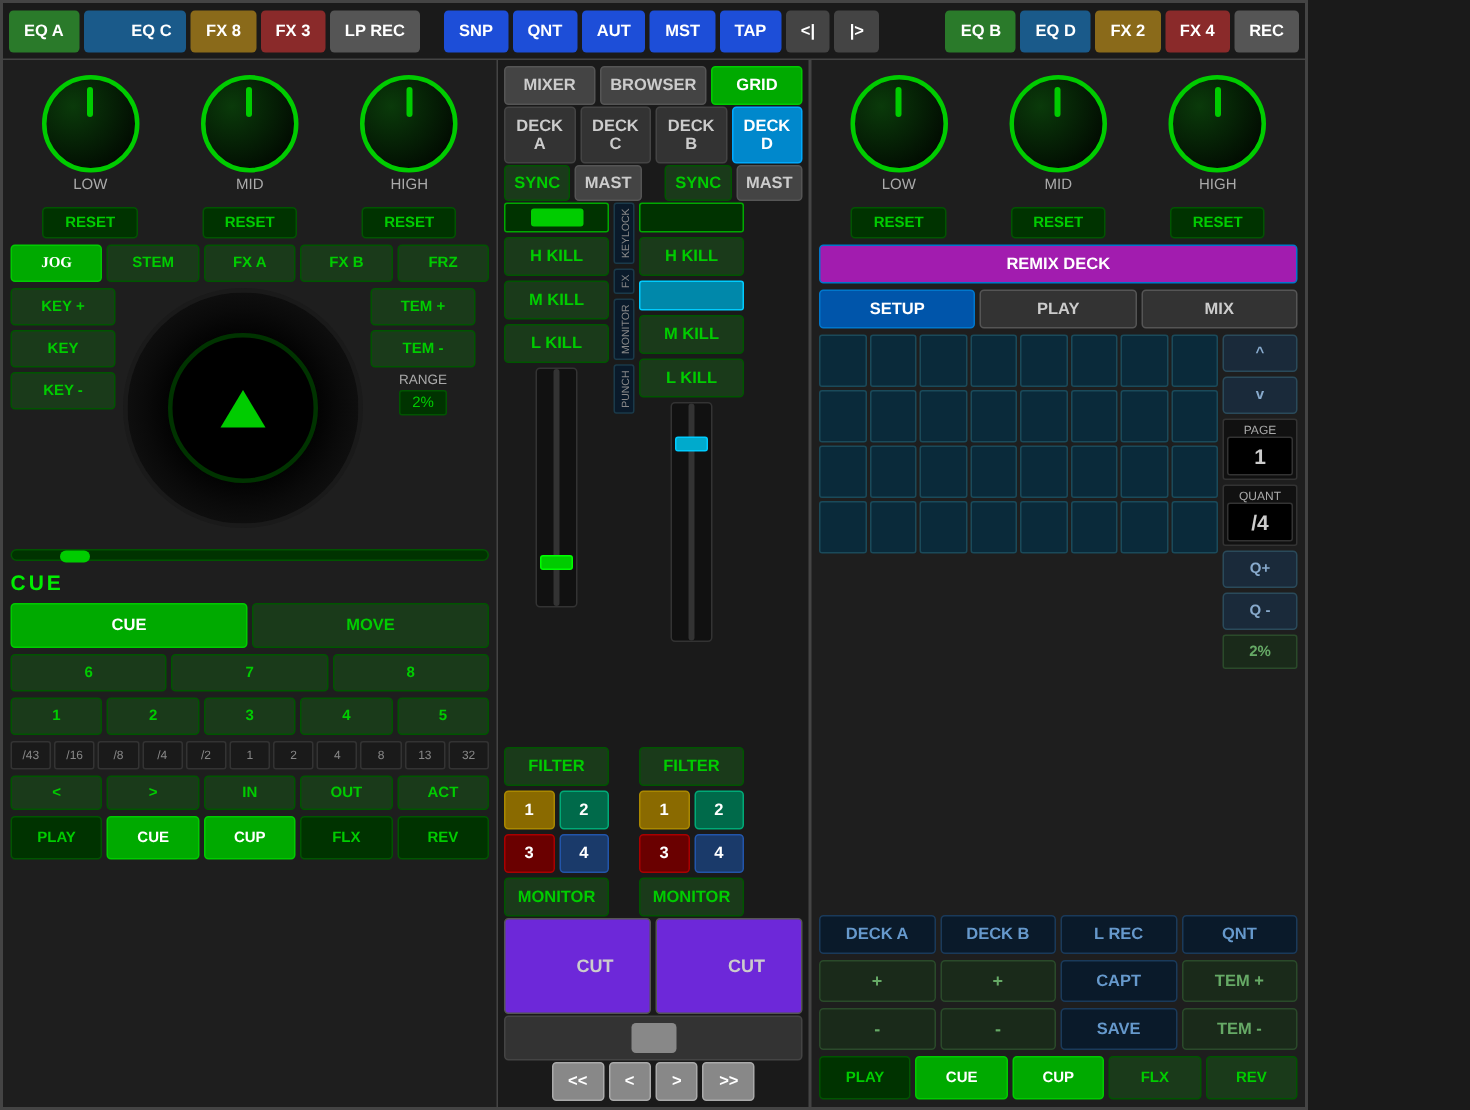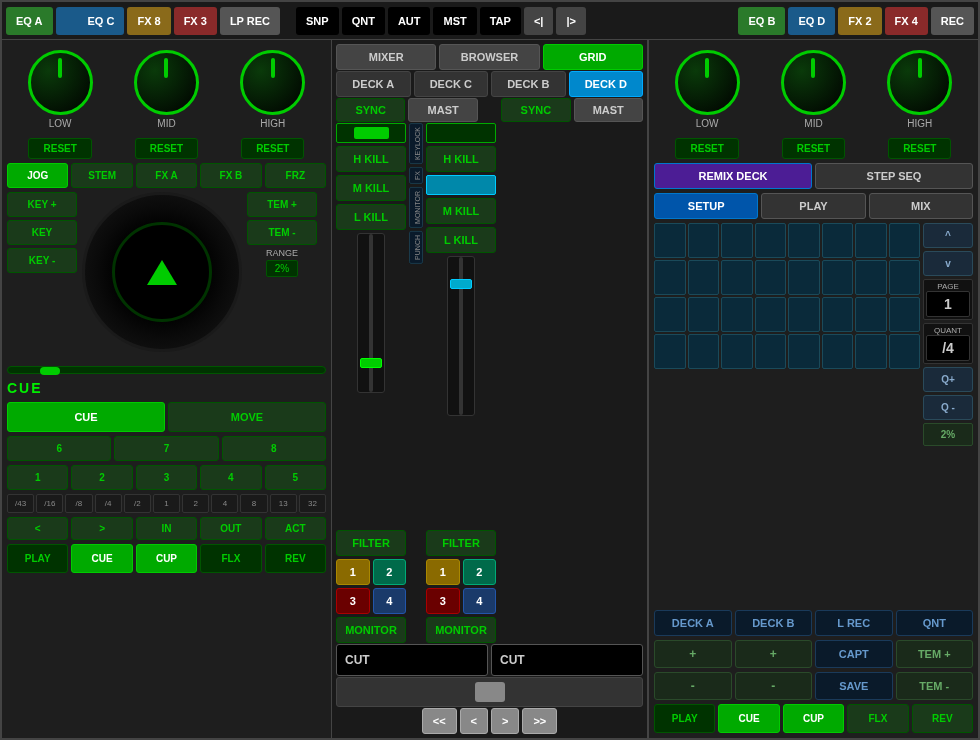--- a/index.html
+++ b/index.html
@@ -9,21 +9,21 @@
       font-size: 11px;
       color: #ccc;
       width: 980px;
       height: 740px;
       overflow: hidden;
     }
 
     .dj-controller {
       display: flex;
       flex-direction: column;
-      width: 980px;
+      width: 872px;
       height: 740px;
       background: #222;
       border: 2px solid #444;
     }
 
     
     .top-bar {
       display: flex;
       align-items: center;
       background: #1a1a1a;
@@ -41,21 +41,21 @@
       font-size: 11px;
       font-weight: bold;
       cursor: pointer;
       color: #fff;
     }
     .tab-eq-a { background: #2a7a2a; }
     .tab-eq-c { background: #1a5a8a; padding-left: 32px; }
     .tab-fx1  { background: #8a6a1a; }
     .tab-fx3  { background: #8a2a2a; }
     .tab-lp-rec { background: #555; }
-    .tab-snp, .tab-qnt, .tab-aut, .tab-mst, .tab-tap { background: #000000; }
+    .tab-snp, .tab-qnt, .tab-aut, .tab-mst, .tab-tap { background: #1d4ed8; }
     .tab-arrow { background: #444; }
     .tab-eq-b { background: #2a7a2a; }
     .tab-eq-d { background: #1a5a8a; }
     .tab-fx2  { background: #8a6a1a; }
     .tab-fx4  { background: #8a2a2a; }
     .tab-rec  { background: #555; }
 
     .top-spacer { flex: 1; }
 
     
@@ -147,21 +147,21 @@
     .btn-mode {
       flex: 1;
       padding: 6px 2px;
       border: 1px solid #444;
       border-radius: 3px;
       cursor: pointer;
       font-size: 10px;
       font-weight: bold;
       text-align: center;
     }
-    .btn-mode-active { background: #00aa00; color: #fff; border-color: #00cc00; }
+    .btn-mode-active { background: #00aa00; color: #fff; border-color: #00cc00; font-family: Liberation Serif, serif; }
     .btn-mode-dark   { background: #1a3a1a; color: #00cc00; border-color: #005500; }
 
     
     .jog-area {
       display: flex;
       align-items: flex-start;
       position: relative;
       height: 170px;
     }
 
@@ -589,29 +589,29 @@
     }
 
     
     .cut-shift-row {
       display: flex;
       gap: 3px;
     }
 
     .btn-cut {
       flex: 1;
-      padding: 8px;
-      background: #000000;
+      padding: 24px;
+      background: #6d28d9;
       border: 1px solid #555;
       color: #ccc;
       border-radius: 3px;
       cursor: pointer;
       font-size: 12px;
       font-weight: bold;
-      text-align: left;
+      text-align: right;
     }
 
     .btn-shift {
       flex: 2;
       padding: 8px;
       background: #444;
       border: 1px solid #666;
       color: #fff;
       border-radius: 3px;
       cursor: pointer;
@@ -652,21 +652,21 @@
 
     
     .remix-row {
       display: flex;
       gap: 3px;
     }
 
     .btn-remix {
       flex: 1;
       padding: 6px;
-      background: #4c1d95;
+      background: #a21caf;
       border: 1px solid #0077cc;
       color: #fff;
       border-radius: 3px;
       cursor: pointer;
       font-size: 11px;
       font-weight: bold;
       text-align: center;
     }
 
     .btn-step-seq {
@@ -1172,21 +1172,20 @@
       </div>
 
       <div class="reset-row">
         <button class="btn-reset">RESET</button>
         <button class="btn-reset">RESET</button>
         <button class="btn-reset">RESET</button>
       </div>
 
       <div class="remix-row">
         <button class="btn-remix">REMIX DECK</button>
-        <button class="btn-step-seq">STEP SEQ</button>
       </div>
 
       <div class="setup-row">
         <button class="btn-setup">SETUP</button>
         <button class="btn-play-setup">PLAY</button>
         <button class="btn-mix">MIX</button>
       </div>
 
       <div style="display:flex; gap:3px; flex:1;">
 

